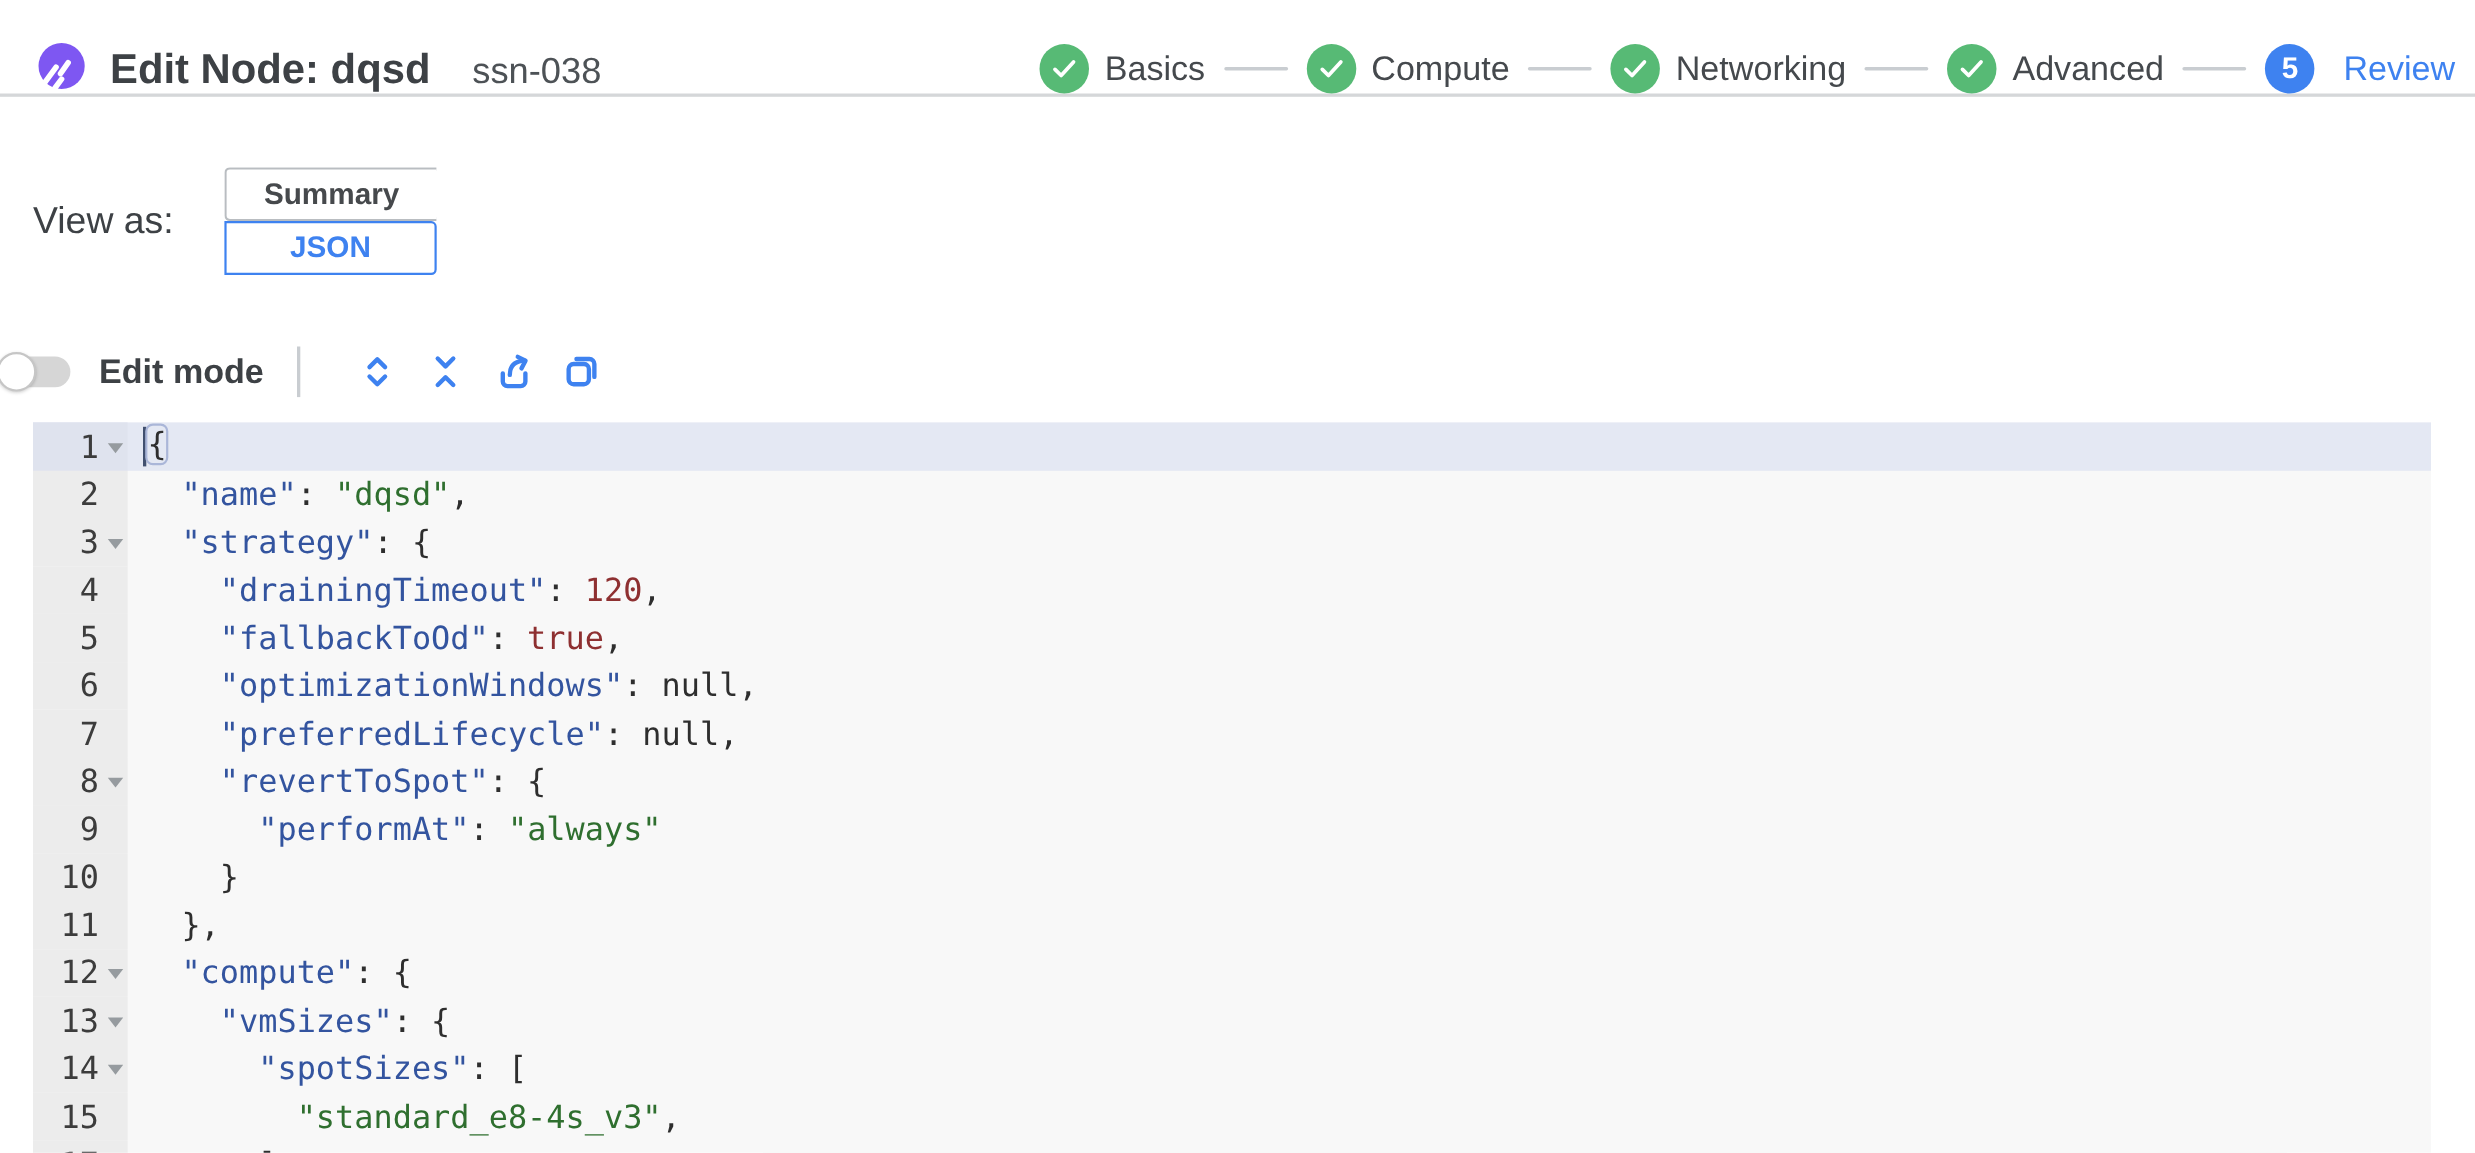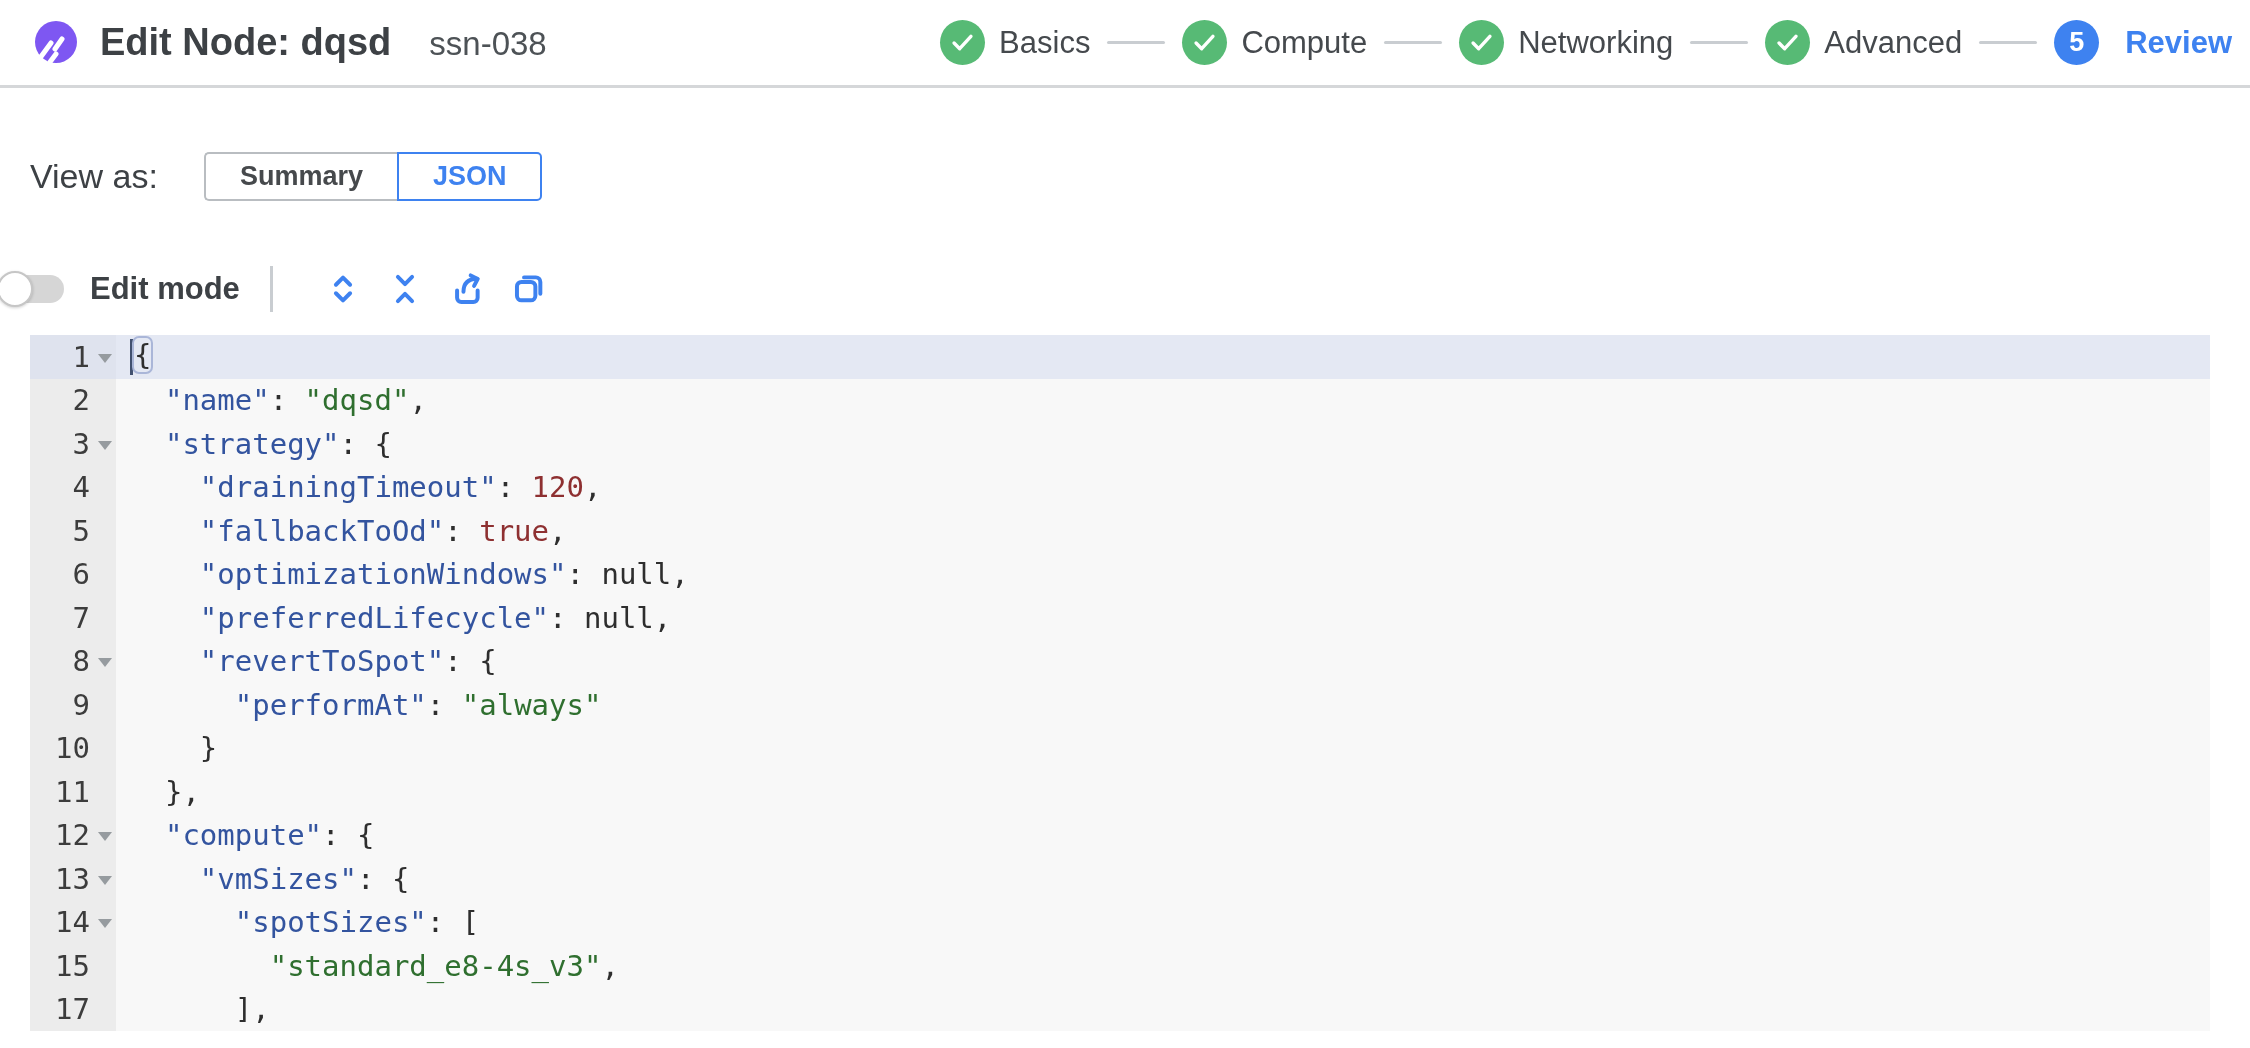--- a/index.html
+++ b/index.html
@@ -1,44 +1,44 @@
 <!DOCTYPE html>
 <html style="--blue: #3e82f0; --green: #57ba75; --purple: #7e57f2; --key: #33549f; --string: #2f6f2f; --number: #8e3031;"><head>
 <meta charset="utf-8">
 <style>
   * { margin:0; padding:0; box-sizing:border-box; }
   html,body { width:2250px; height:1048px; overflow:hidden; background:#fff;
               font-family:"Liberation Sans", sans-serif; }
 
   
-  .app-header { height:88px; display:flex; align-items:center;
+  .app-header { height:88px; display:flex; align-items:flex-end;
                 padding:0 18px 0 30px; border-bottom:3px solid #d5d7d9; background:#fff; }
   .logo { width:48px; height:48px; flex:0 0 auto; }
   .title-wrap { display:flex; align-items:baseline; margin-left:22px; min-width:0; }
   .page-title { font-size:38px; font-weight:700; color:#3d4145; white-space:nowrap; }
   .page-subtitle { font-size:33px; font-weight:400; color:#4d5256; margin-left:38px;
                    max-width:132px; overflow:hidden; white-space:nowrap; flex:0 0 auto; }
 
   
   .stepper { display:flex; align-items:center; margin-left:auto; }
   .step { display:flex; align-items:center; }
   .step-circle { width:45px; height:45px; border-radius:50%; display:flex;
                  align-items:center; justify-content:center; flex:0 0 auto; }
   .step.done .step-circle { background:var(--green,#57ba75); }
   .step.active .step-circle { background:var(--blue,#3e82f0); color:#fff;
                  font-size:27px; font-weight:700; }
   .step-circle svg { width:27px; height:27px; }
   .step-label { font-size:31px; color:#45494d; margin-left:14px; white-space:nowrap; }
-  .step.active .step-label { color:var(--blue,#3e82f0); font-weight:700;margin-left:26px; }
+  .step.active .step-label { color:var(--blue,#3e82f0); font-weight:400;margin-left:26px; }
   .connector { width:58px; height:3px; background:#c9cdd1; margin:0 17px; border-radius:2px; }
 
   
   .viewas-row { display:flex; align-items:center; margin:64px 0 0 30px; }
   .viewas-label { font-size:34px; font-weight:400; color:#3d4145; }
-  .seg-group { display:flex; margin-left:46px; }
+  .seg-group { display:flex; margin-left:46px;flex-direction:column; }
   .seg-btn { height:49px; padding:0 34px; background:#fff; font-size:27px; font-weight:700;
              display:flex; align-items:center; justify-content:center; cursor:pointer; }
   .seg-btn.summary { color:#46494c; border:2px solid #b9bdc1; border-radius:5px 0 0 5px; border-right:none; }
   .seg-btn.json { color:var(--blue,#3e82f0); border:2px solid var(--blue,#3e82f0); border-radius:0 5px 5px 0; }
 
   
   .editor-toolbar { display:flex; align-items:center; 
                     margin:60px 40px 0 0; height:56px; }
   .toggle { position:relative; width:64px; height:28px; border-radius:14px;
             background:#d6d6d6; margin-right:26px; cursor:pointer; flex:0 0 auto; }

